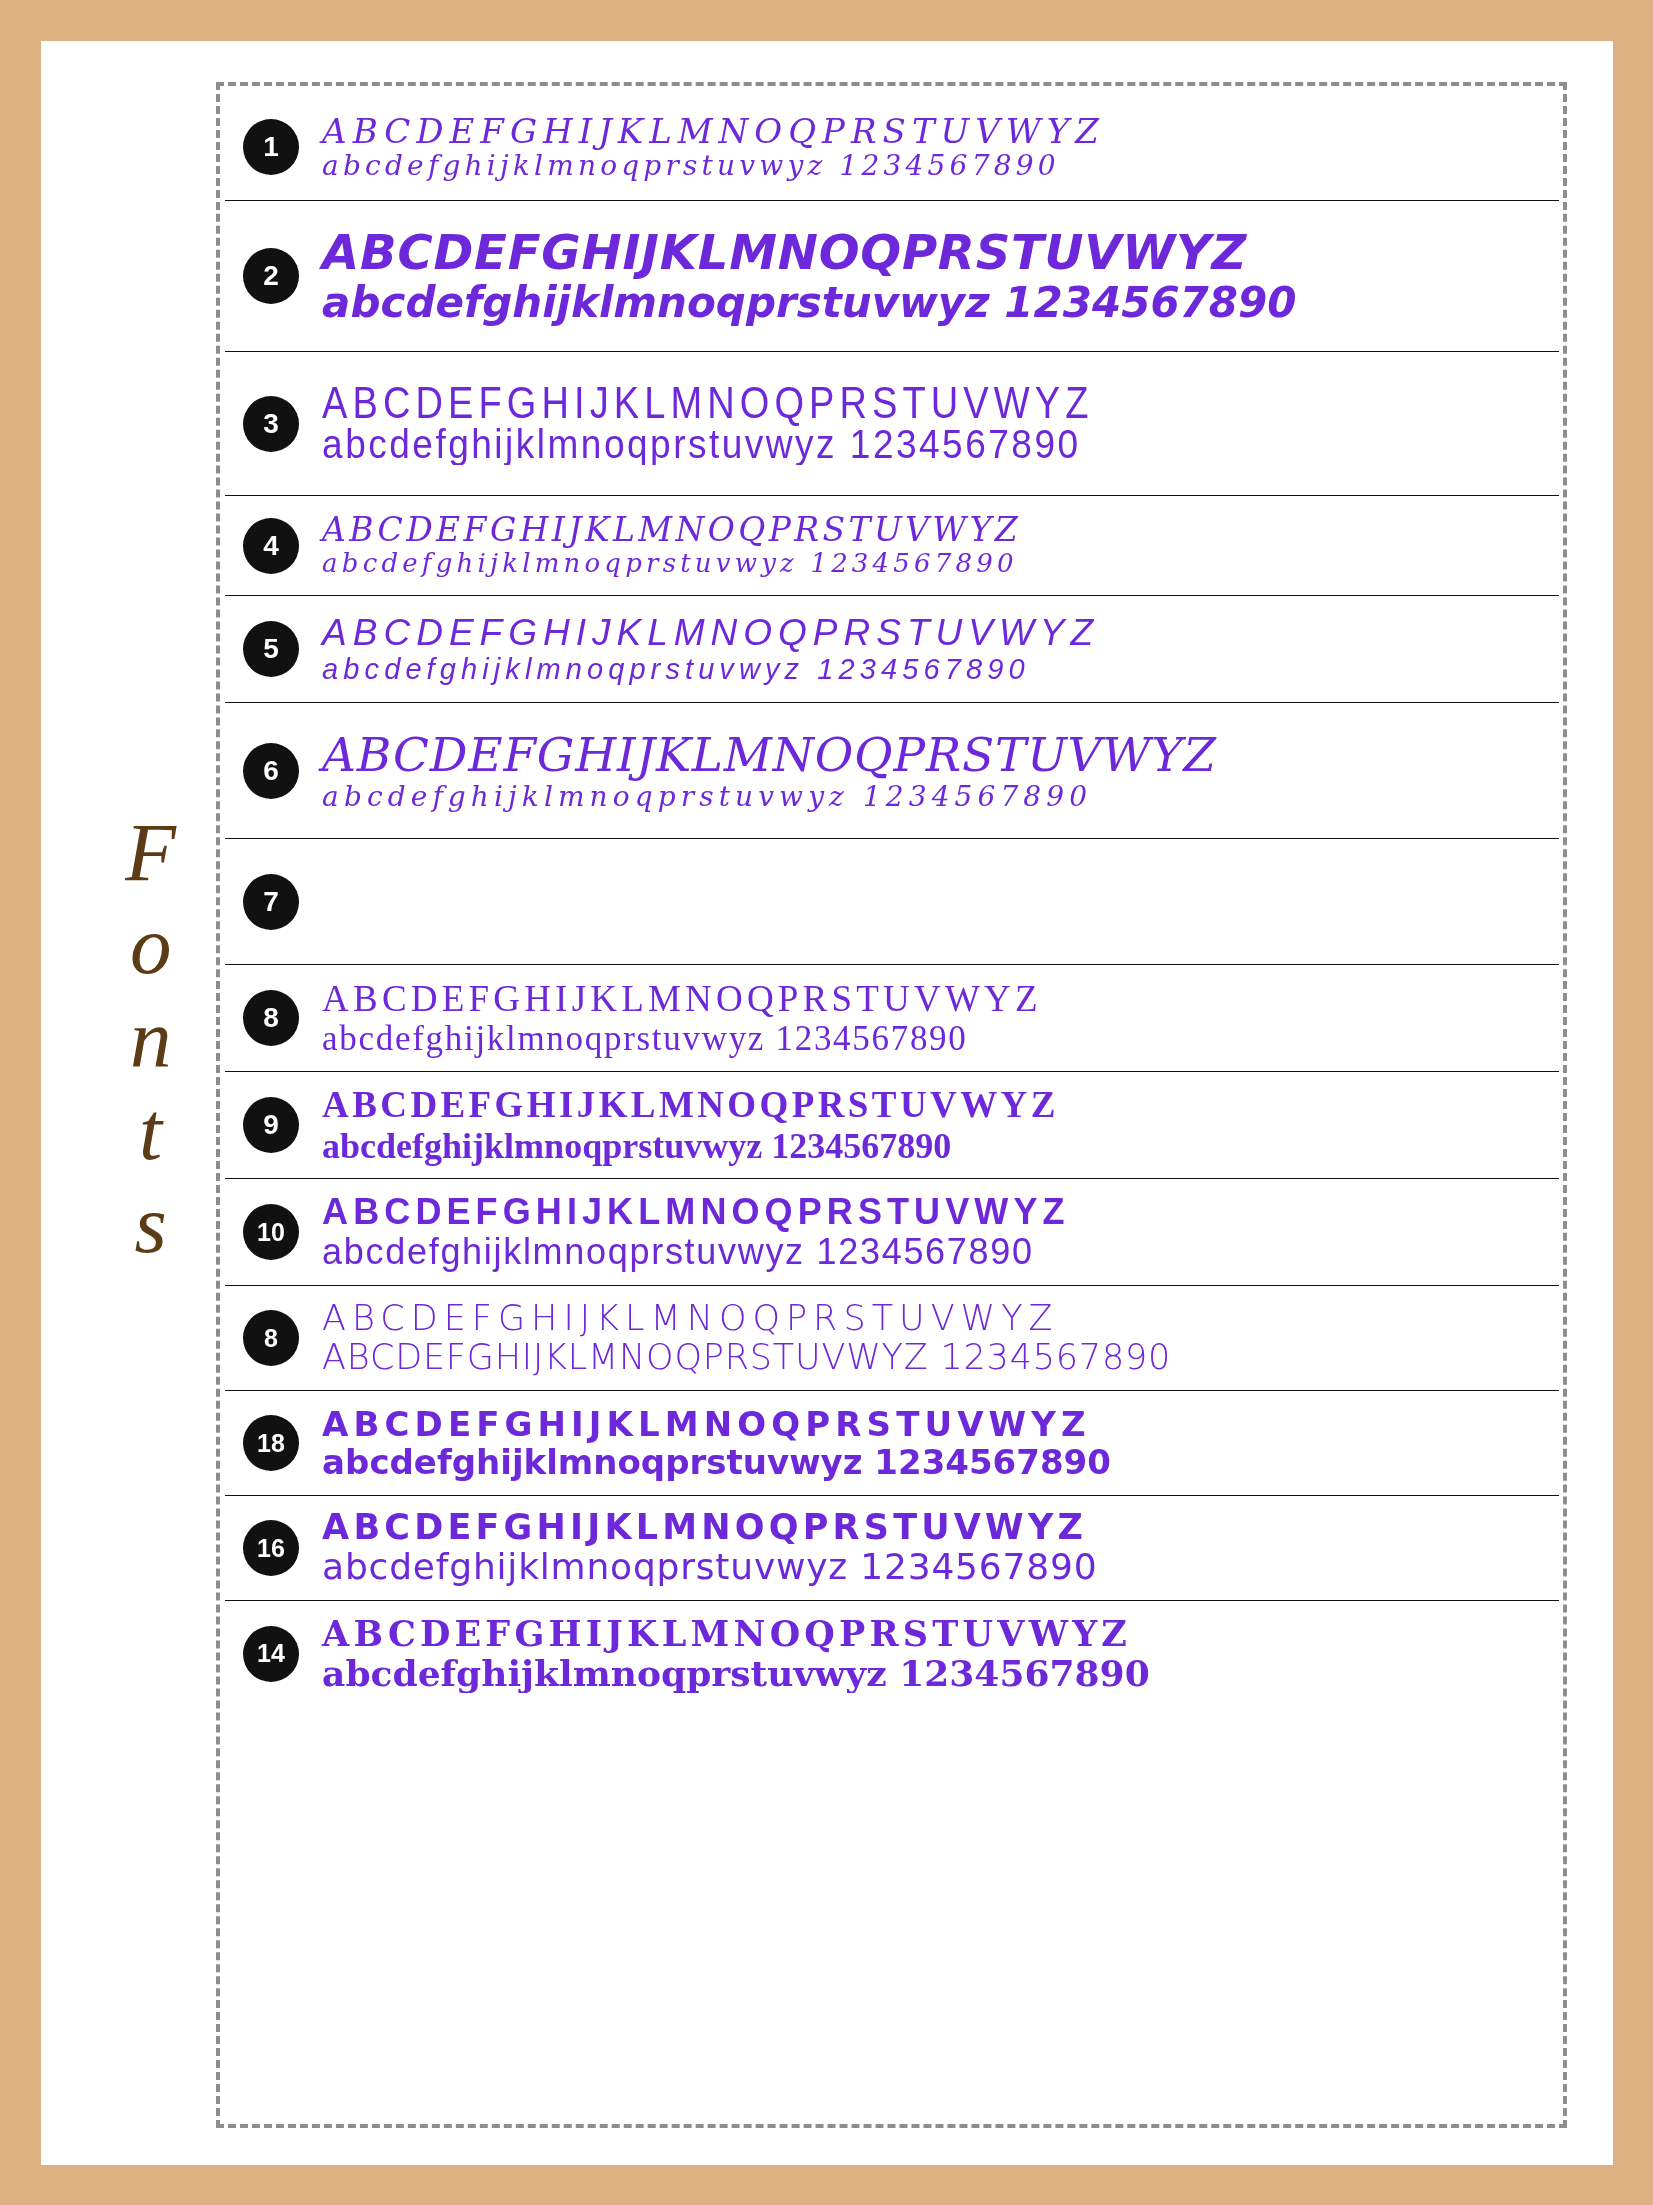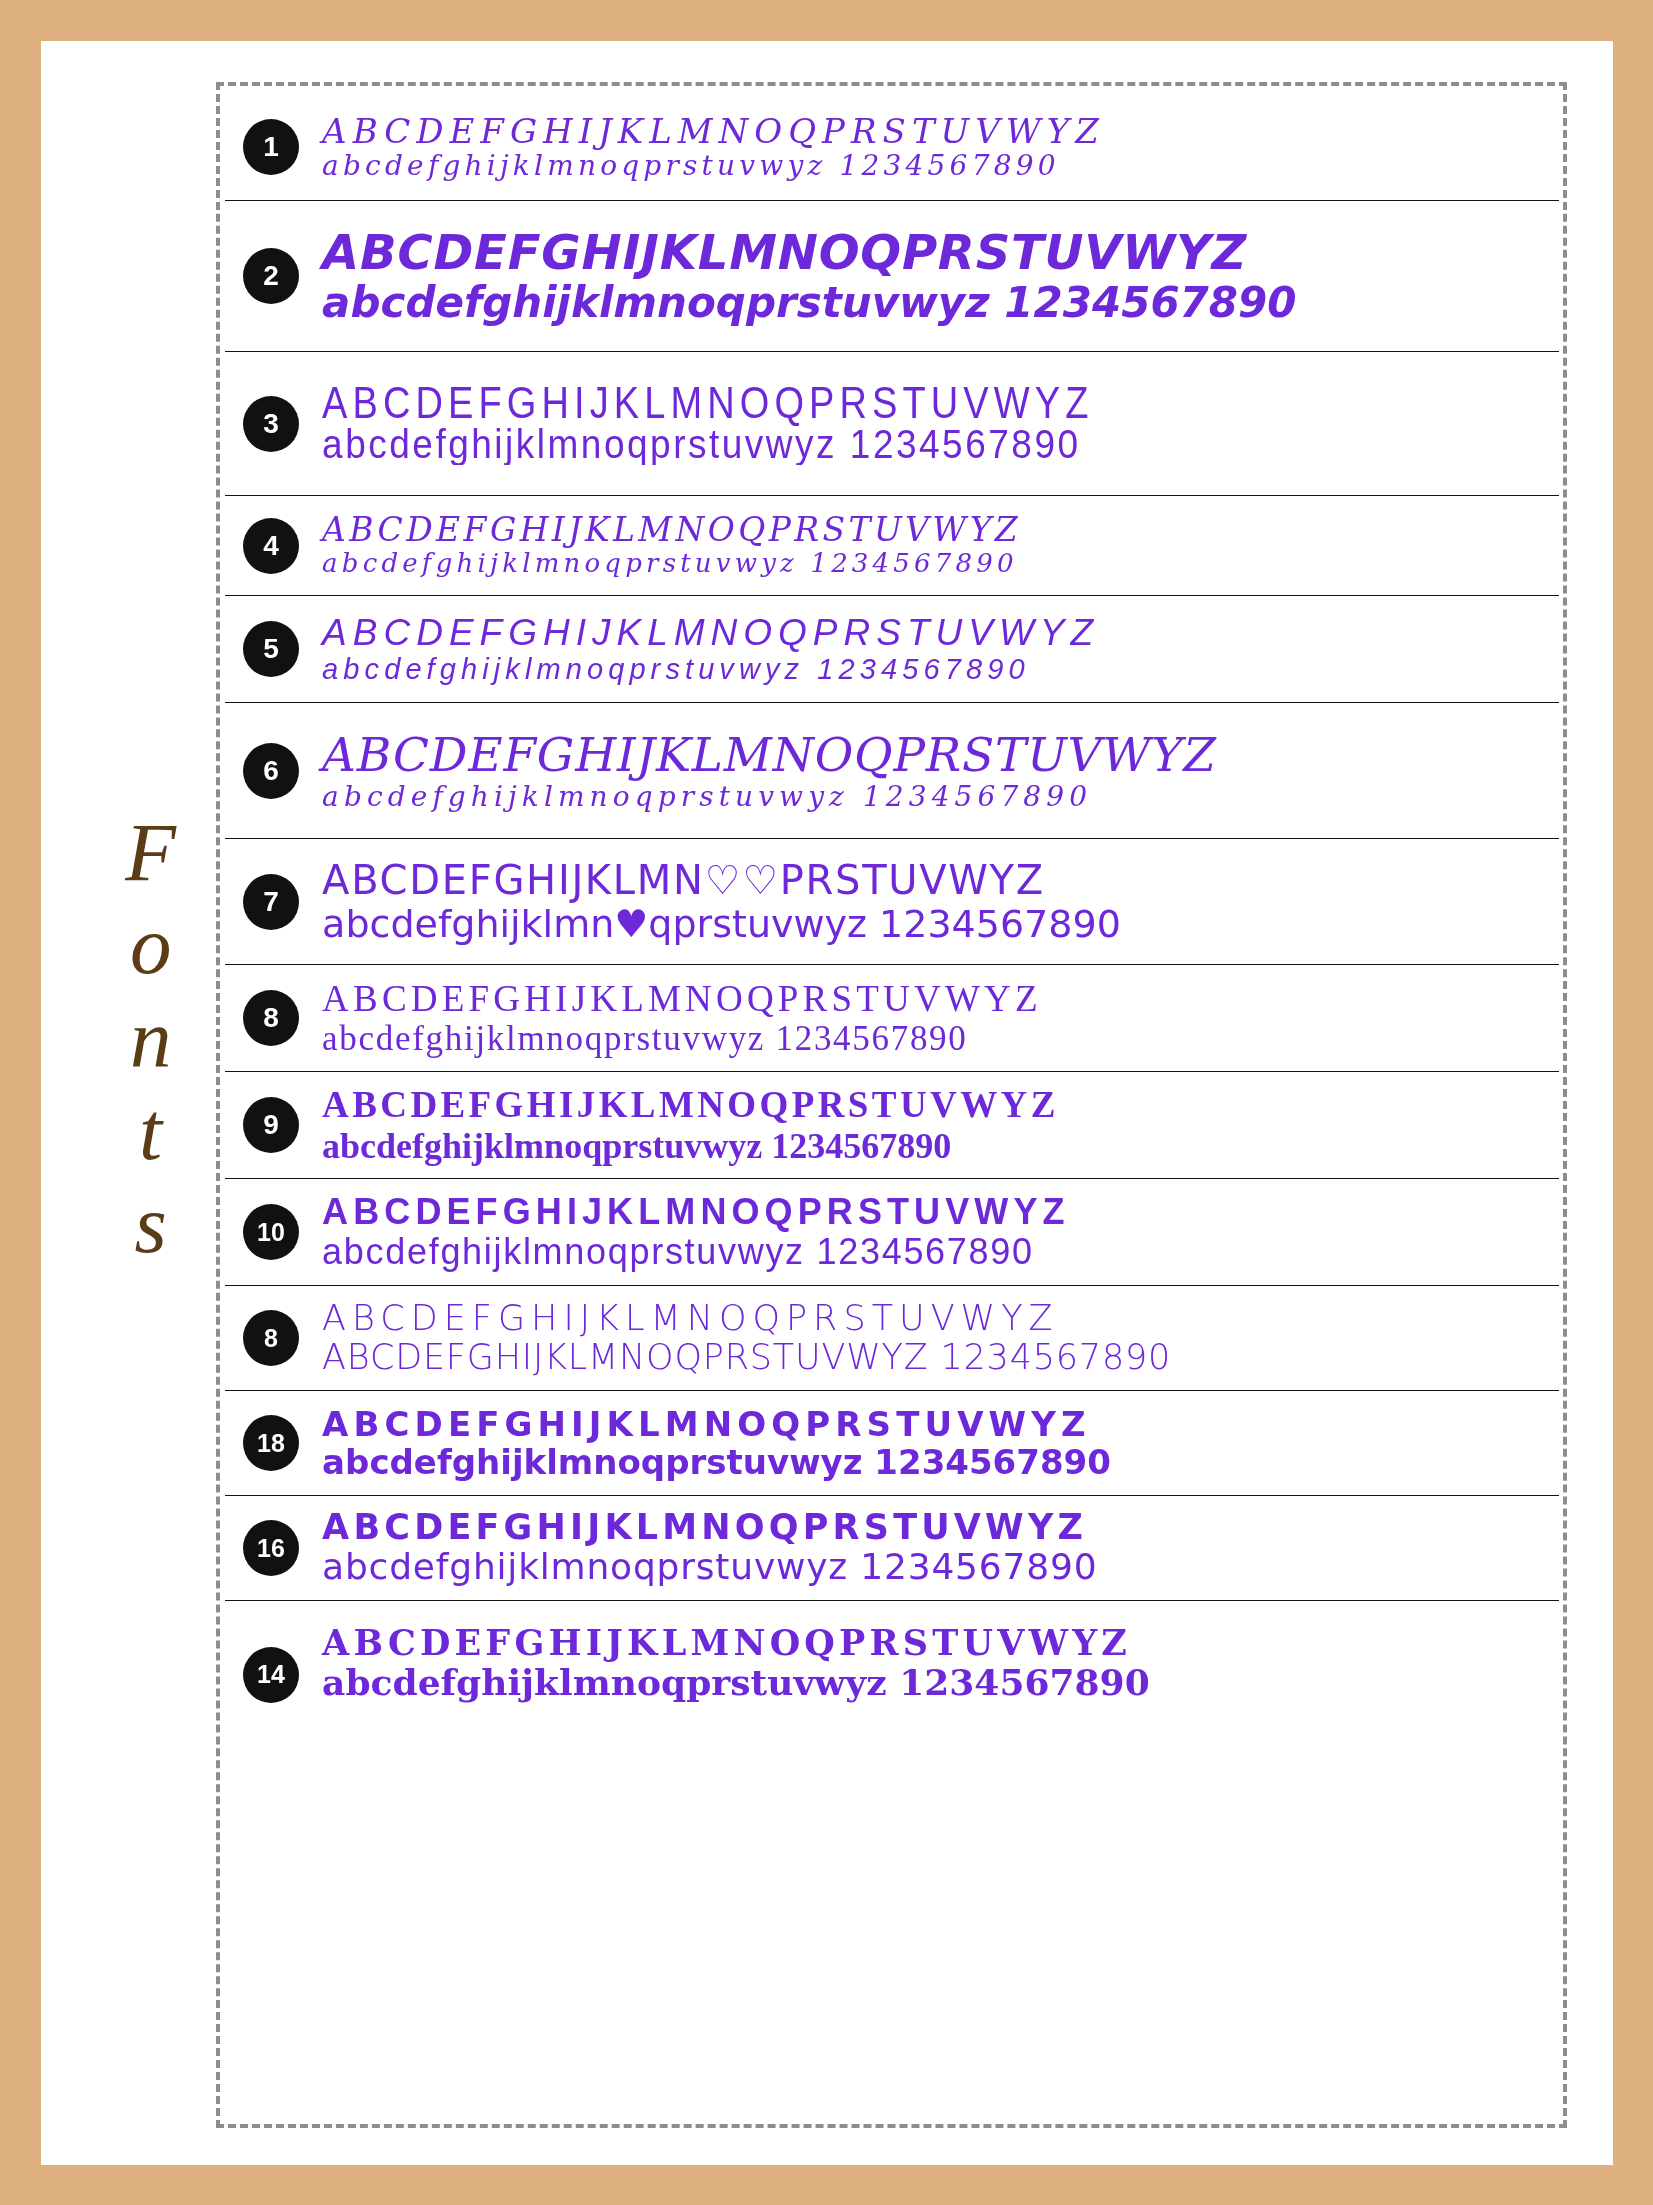--- a/index.html
+++ b/index.html
@@ -58,21 +58,20 @@
   .row {
     position: relative;
     display: flex;
     align-items: center;
     border-bottom: 1.7px solid #111;
     box-sizing: border-box;
     padding: 3.4px 0;
   }
   .row:last-child {
     border-bottom: none;
-    align-items: flex-end;
   }
   .num {
     flex: 0 0 92px;
     display: flex;
     align-items: center;
     justify-content: center;
   }
   .num-badge {
     width: 56px;
     height: 56px;
@@ -234,24 +233,20 @@
       <div class="specimen">
         <div class="line upper">ABCDEFGHIJKLMNOQPRSTUVWYZ</div>
         <div class="line lower">abcdefghijklmnoqprstuvwyz 1234567890</div>
       </div>
     </div>
 
     <div class="row f7" style="height:126px;">
       <div class="num">
         <div class="num-badge">7</div>
       </div>
-      <div class="specimen">
-        <div class="line upper">ABCDEFGHIJKLMN♡♡PRSTUVWYZ</div>
-        <div class="line lower">abcdefghijklmn♥qprstuvwyz 1234567890</div>
-      </div>
     </div>
 
     <div class="row f8" style="height:107px;">
       <div class="num">
         <div class="num-badge">8</div>
       </div>
       <div class="specimen">
         <div class="line upper">ABCDEFGHIJKLMNOQPRSTUVWYZ</div>
         <div class="line lower">abcdefghijklmnoqprstuvwyz 1234567890</div>
       </div>

